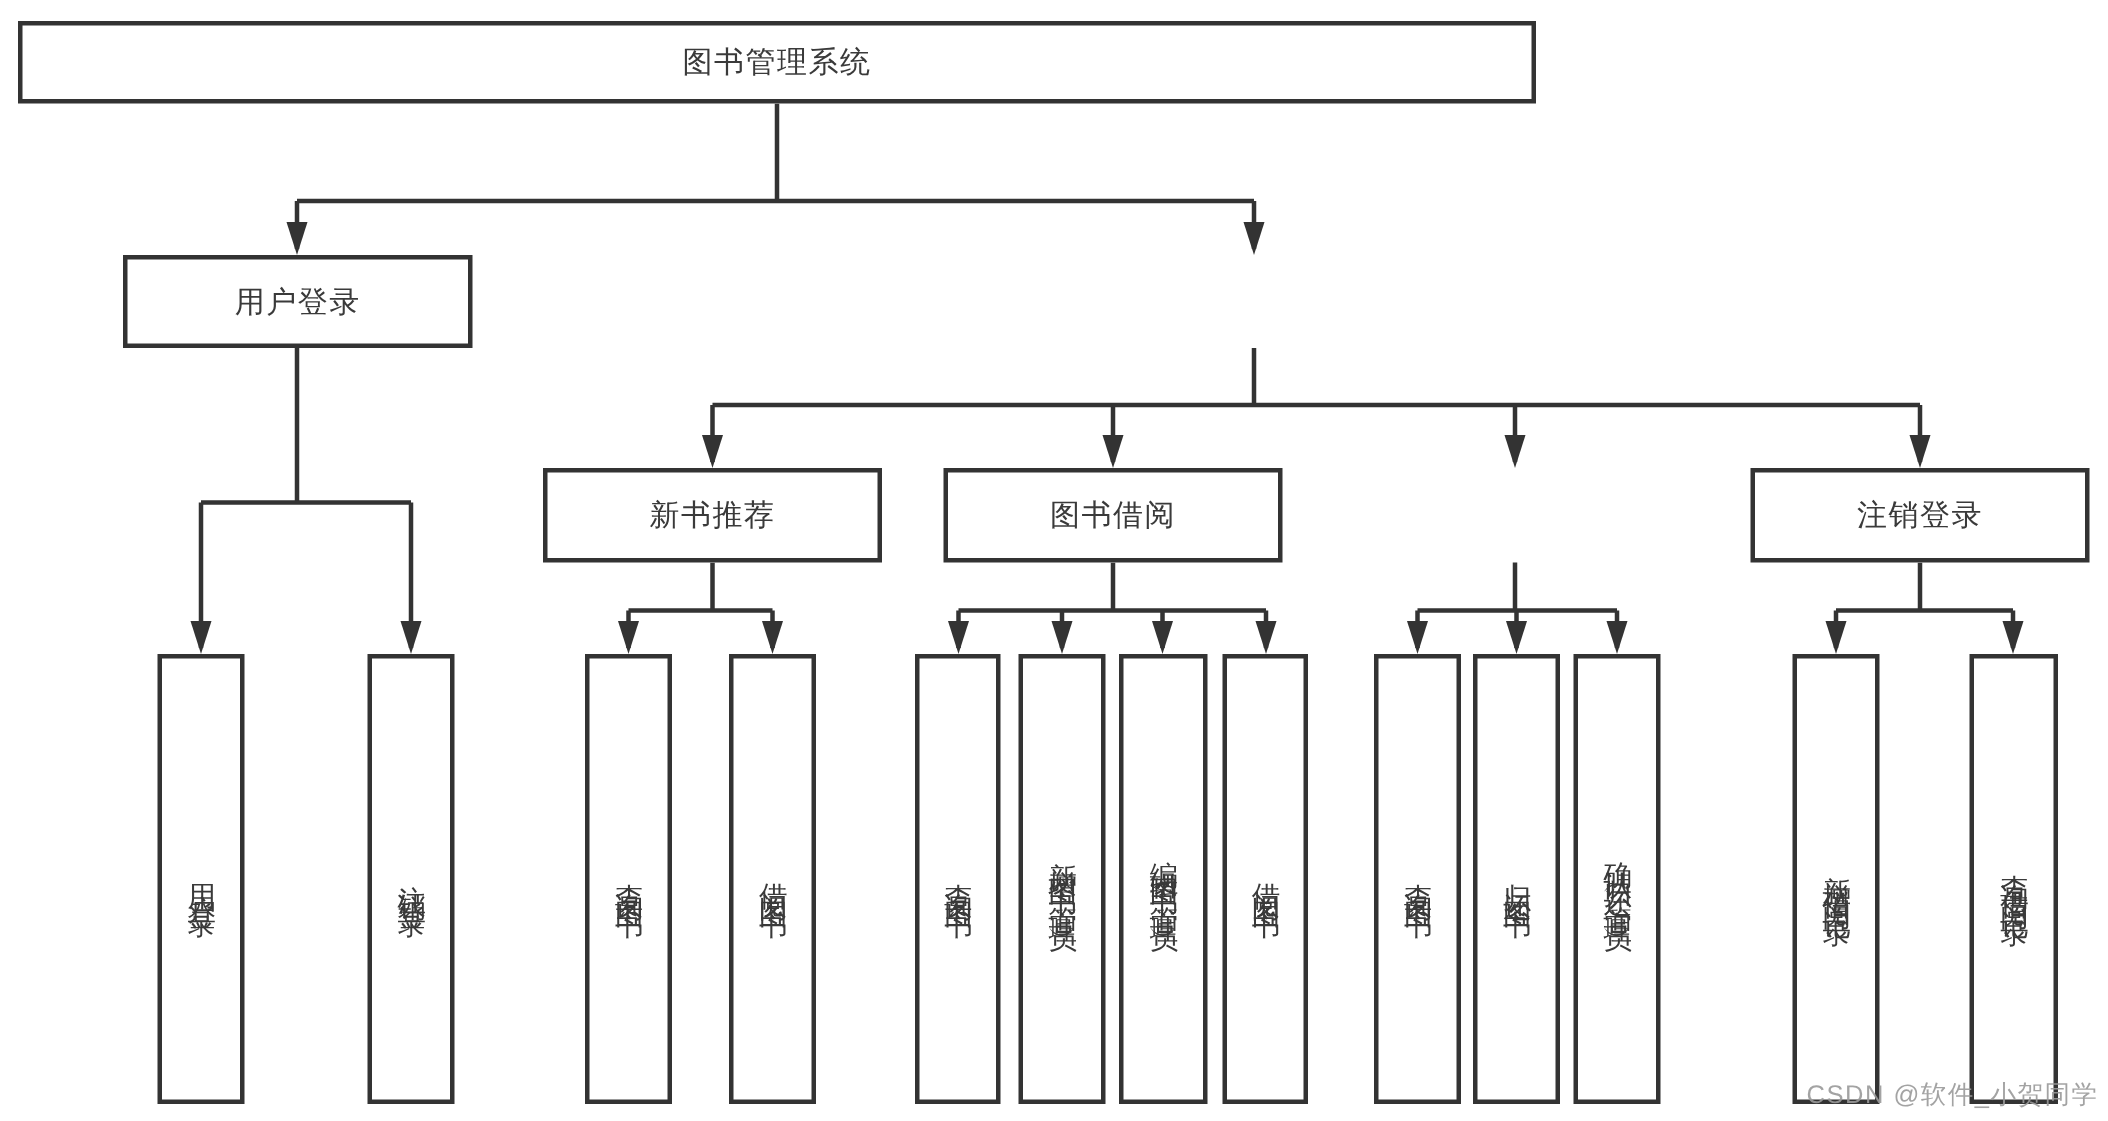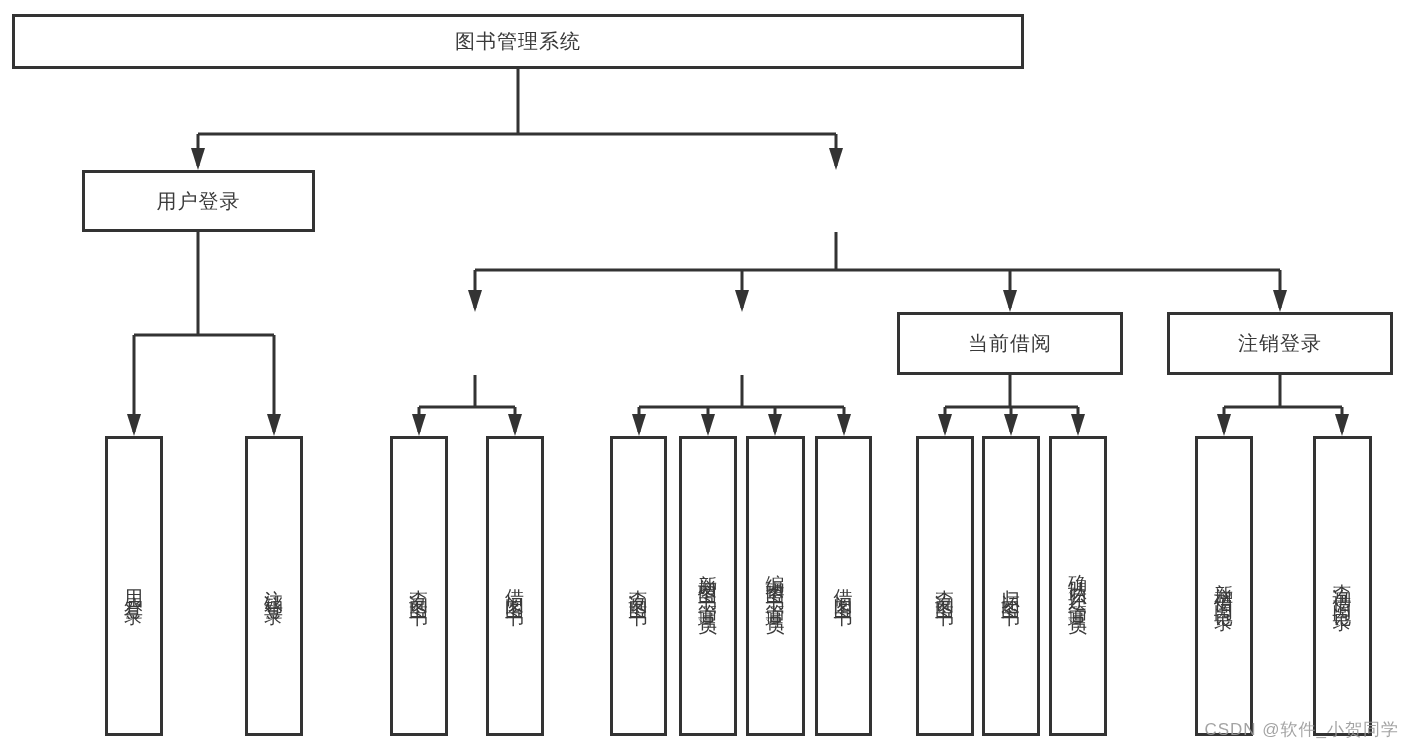--- a/index.html
+++ b/index.html
@@ -60,22 +60,25 @@
   </svg>
 
   <div class="box h" style="left:12px;top:14px;width:1012px;height:55px">
     <span>图书管理系统</span>
   </div>
 
   <div class="box h" style="left:82px;top:170px;width:233px;height:62px">
     <span>用户登录</span>
   </div>
 
-  <div class="box h" style="left:897px;top:312px;width:226px;height:63px">
-    <span>当前借阅</span>
+  <div class="box h" style="left:362px;top:312px;width:226px;height:63px">
+    <span>新书推荐</span>
+  </div>
+  <div class="box h" style="left:629px;top:312px;width:226px;height:63px">
+    <span>图书借阅</span>
   </div>
   <div class="box h" style="left:1167px;top:312px;width:226px;height:63px">
     <span>注销登录</span>
   </div>
 
   <div class="box v" style="left:105px;top:436px;width:58px;height:300px">
     <span>用户登录</span>
   </div>
   <div class="box v" style="left:245px;top:436px;width:58px;height:300px">
     <span>注销登录</span>

